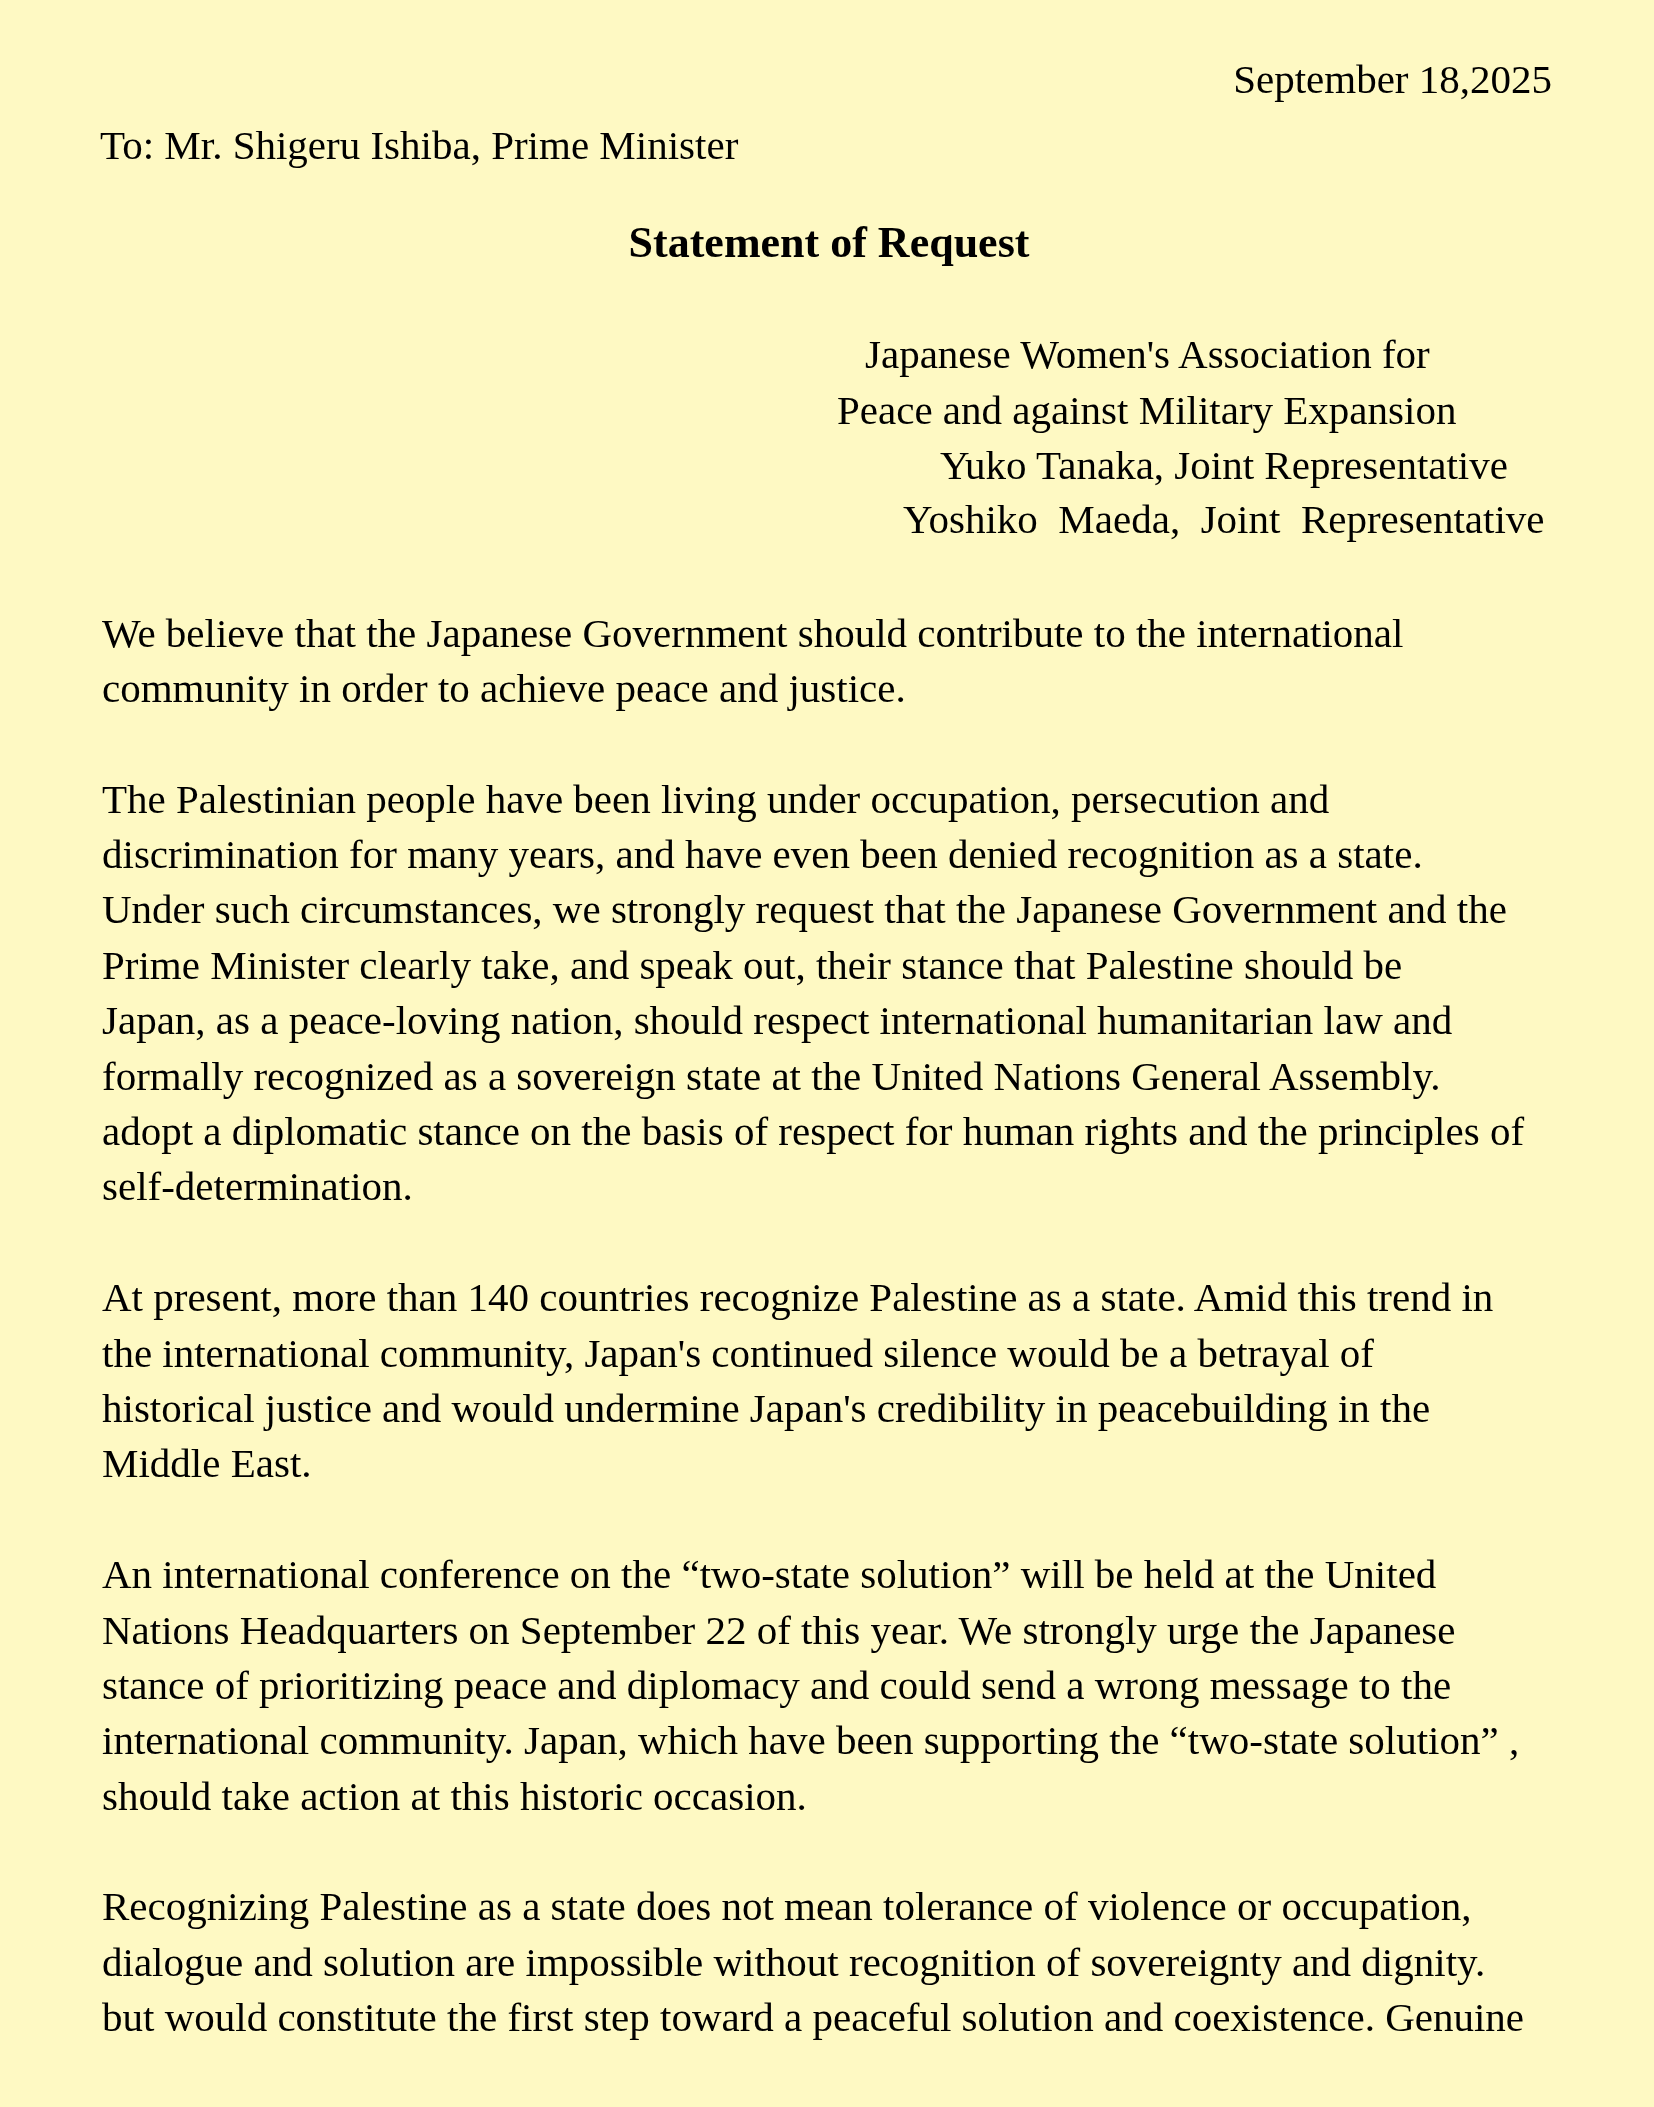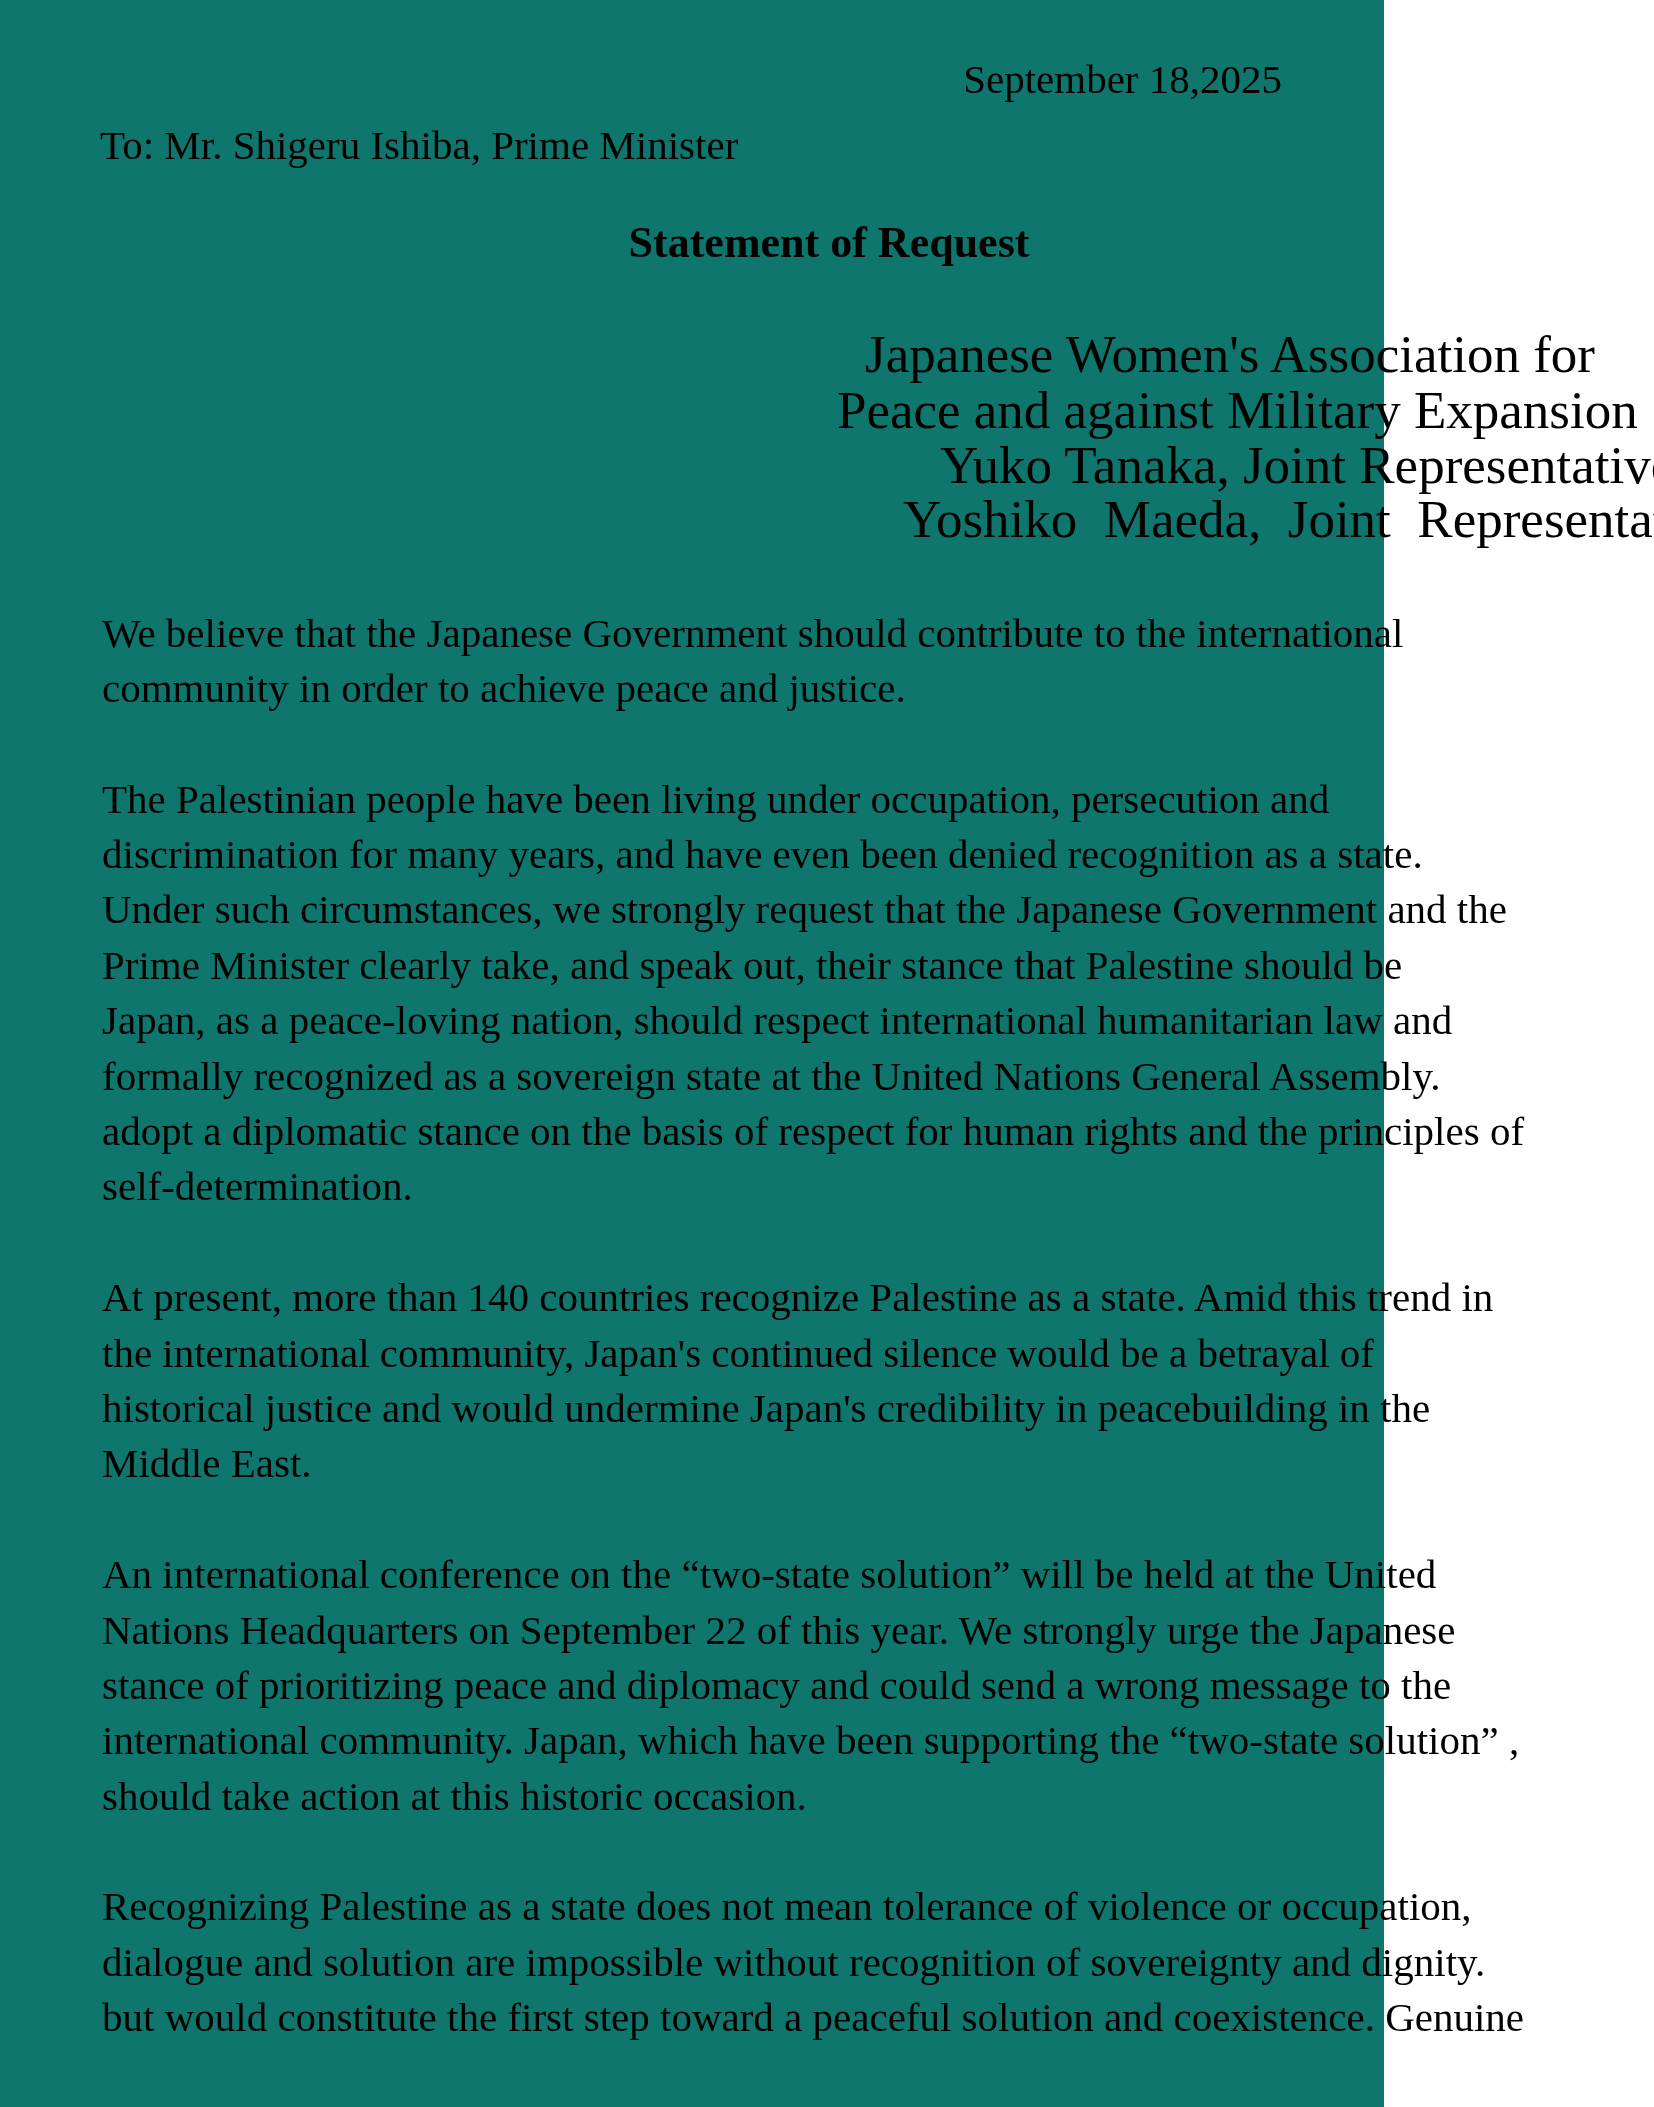--- a/index.html
+++ b/index.html
@@ -11,39 +11,39 @@
     width: 1654px;
     height: 2107px;
     position: relative;
     overflow: hidden;
     font-family: "Liberation Serif", "DejaVu Serif", serif;
     color: #000000;
   }
   .page {
     position: absolute;
     left: 0; top: 0;
-    width: 1384px;
+    width: 1654px;
     height: 2107px;
-    background: #0f766e;
+    background: #fef9c3;
   }
   .line {
     position: absolute;
     font-size: 41px;
     line-height: 55.4px;
     white-space: pre;
   }
   #date { right: 102px; top: 51.5px; text-align: right; }
   #recipient { left: 100px; top: 117.5px; }
   #title {
     left: 0; width: 1658px; top: 214.5px;
     text-align: center;
     font-size: 44px;
     font-weight: bold;
   }
-  .org { font-size: 53px; }
+  .org { font-size: 41px; }
   #org-0 { left: 865px; top: 326.5px; }
   #org-1 { left: 837px; top: 382.5px; }
   #org-2 { left: 940px; top: 437.5px; font-family: Liberation Serif, serif; }
   #org-3 { left: 903px; top: 491.5px; }
 
   .body-block {
     position: absolute;
     left: 102px;
     top: 605.5px;
     width: 1480px;

